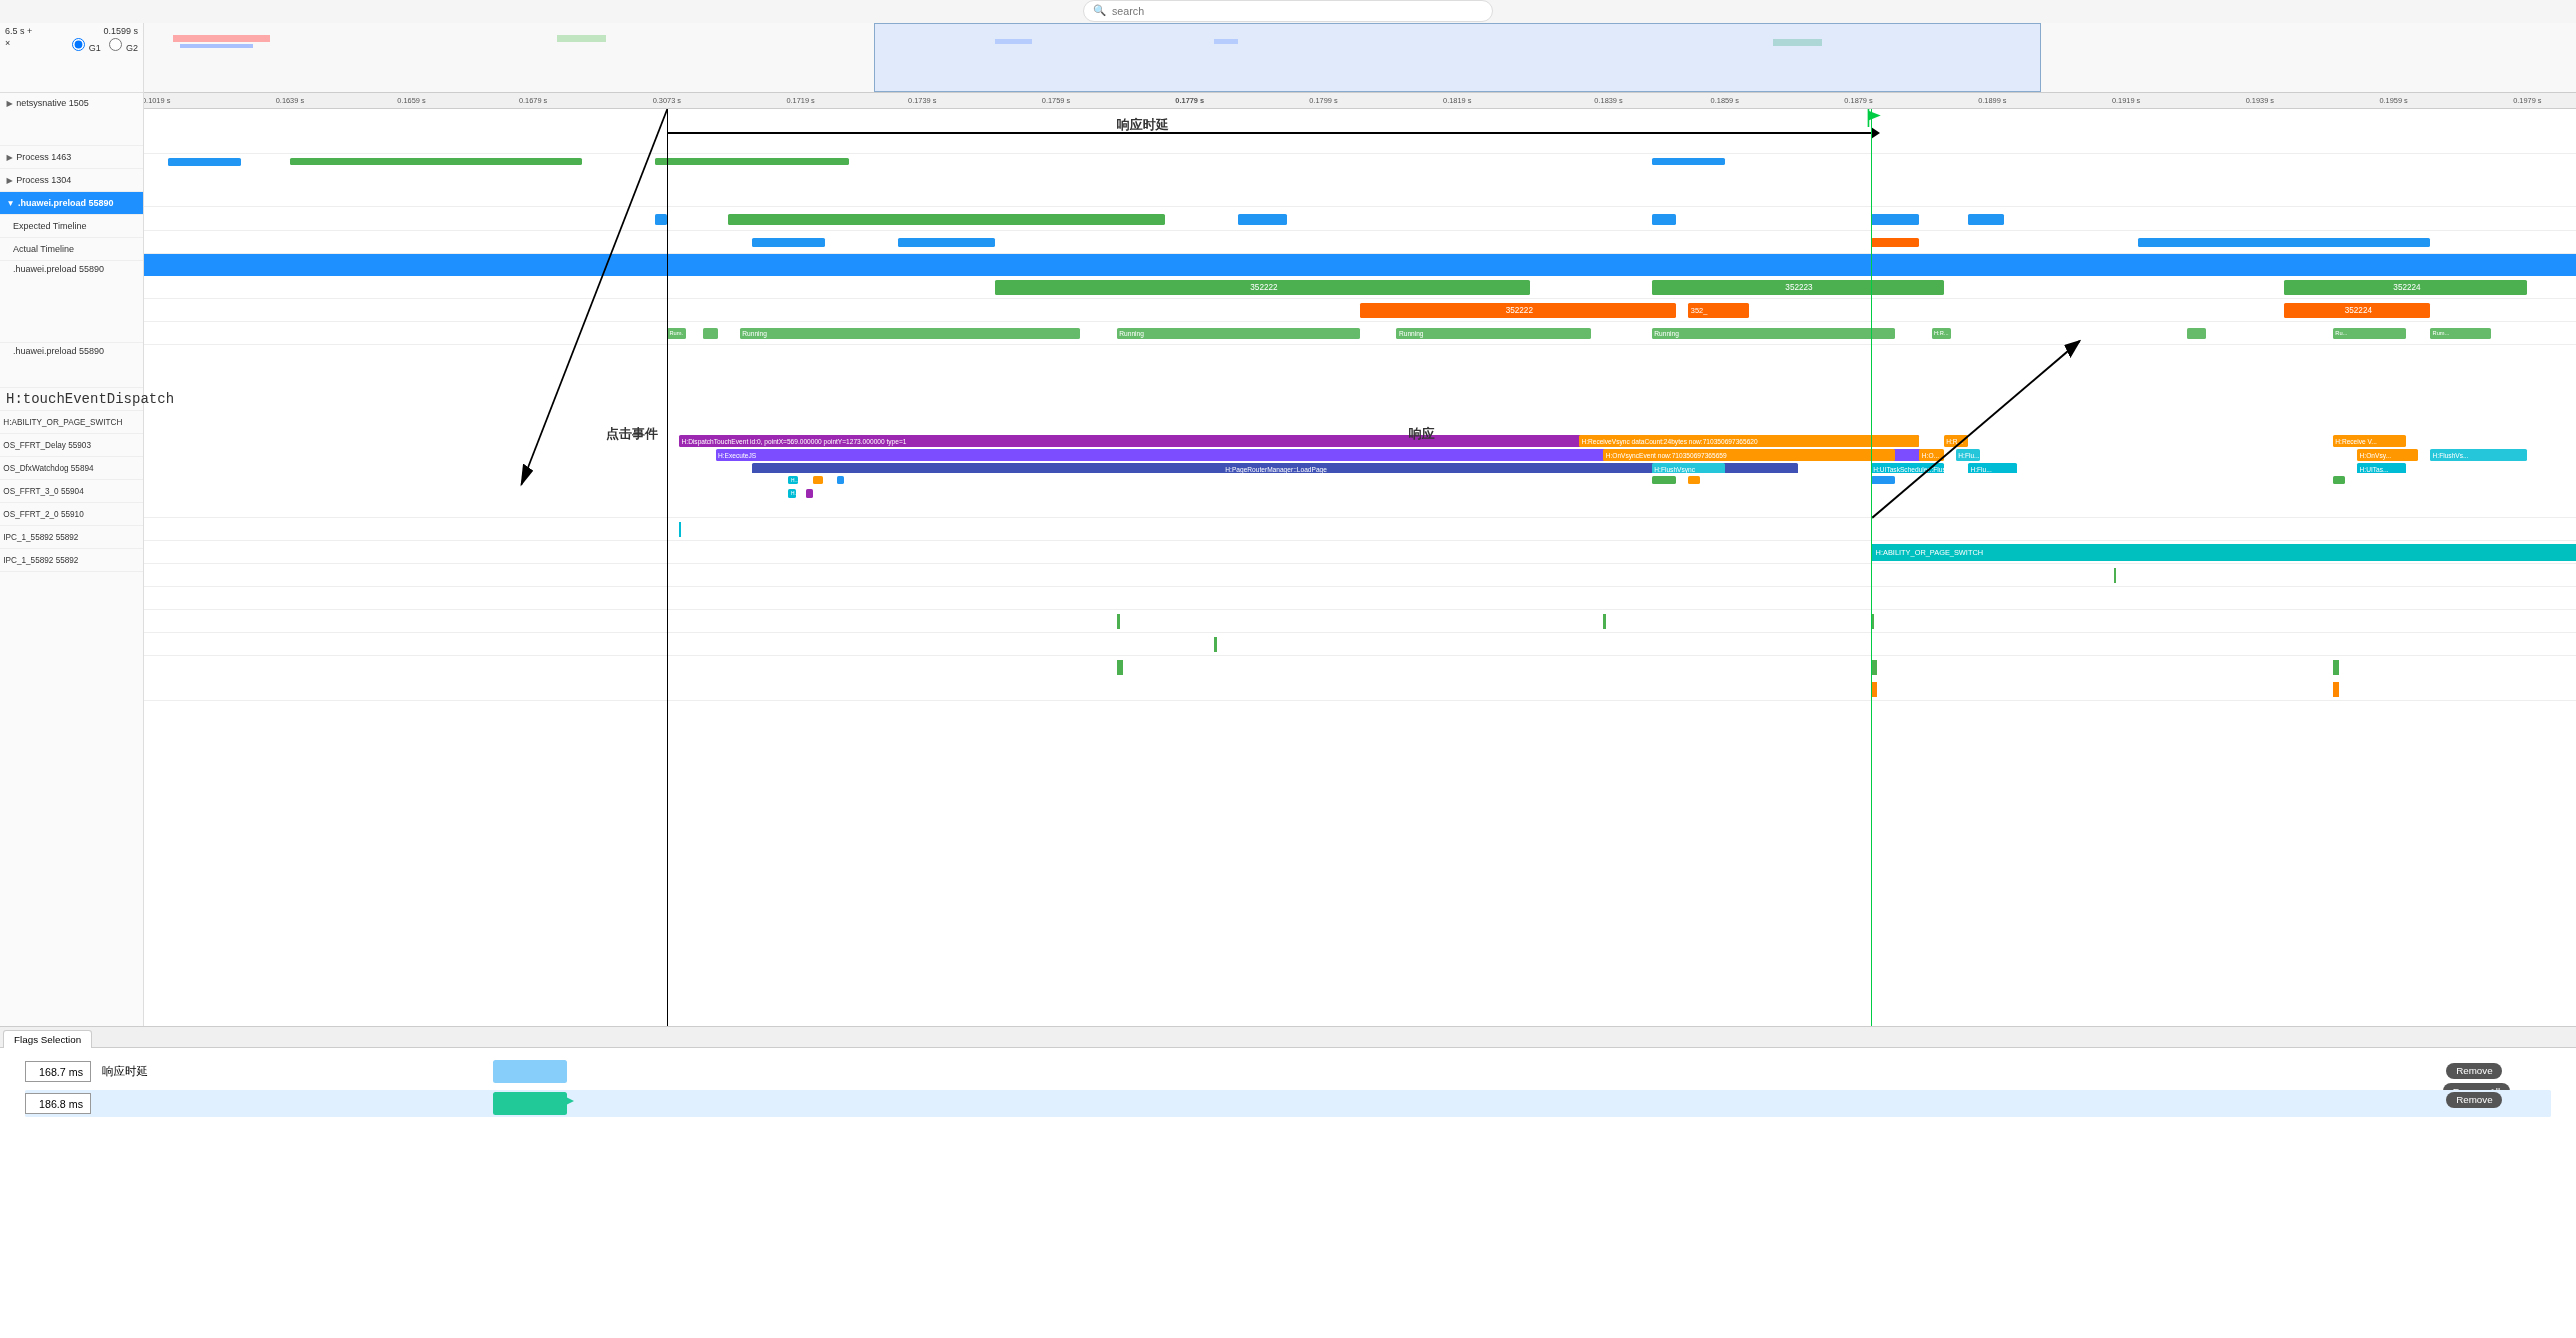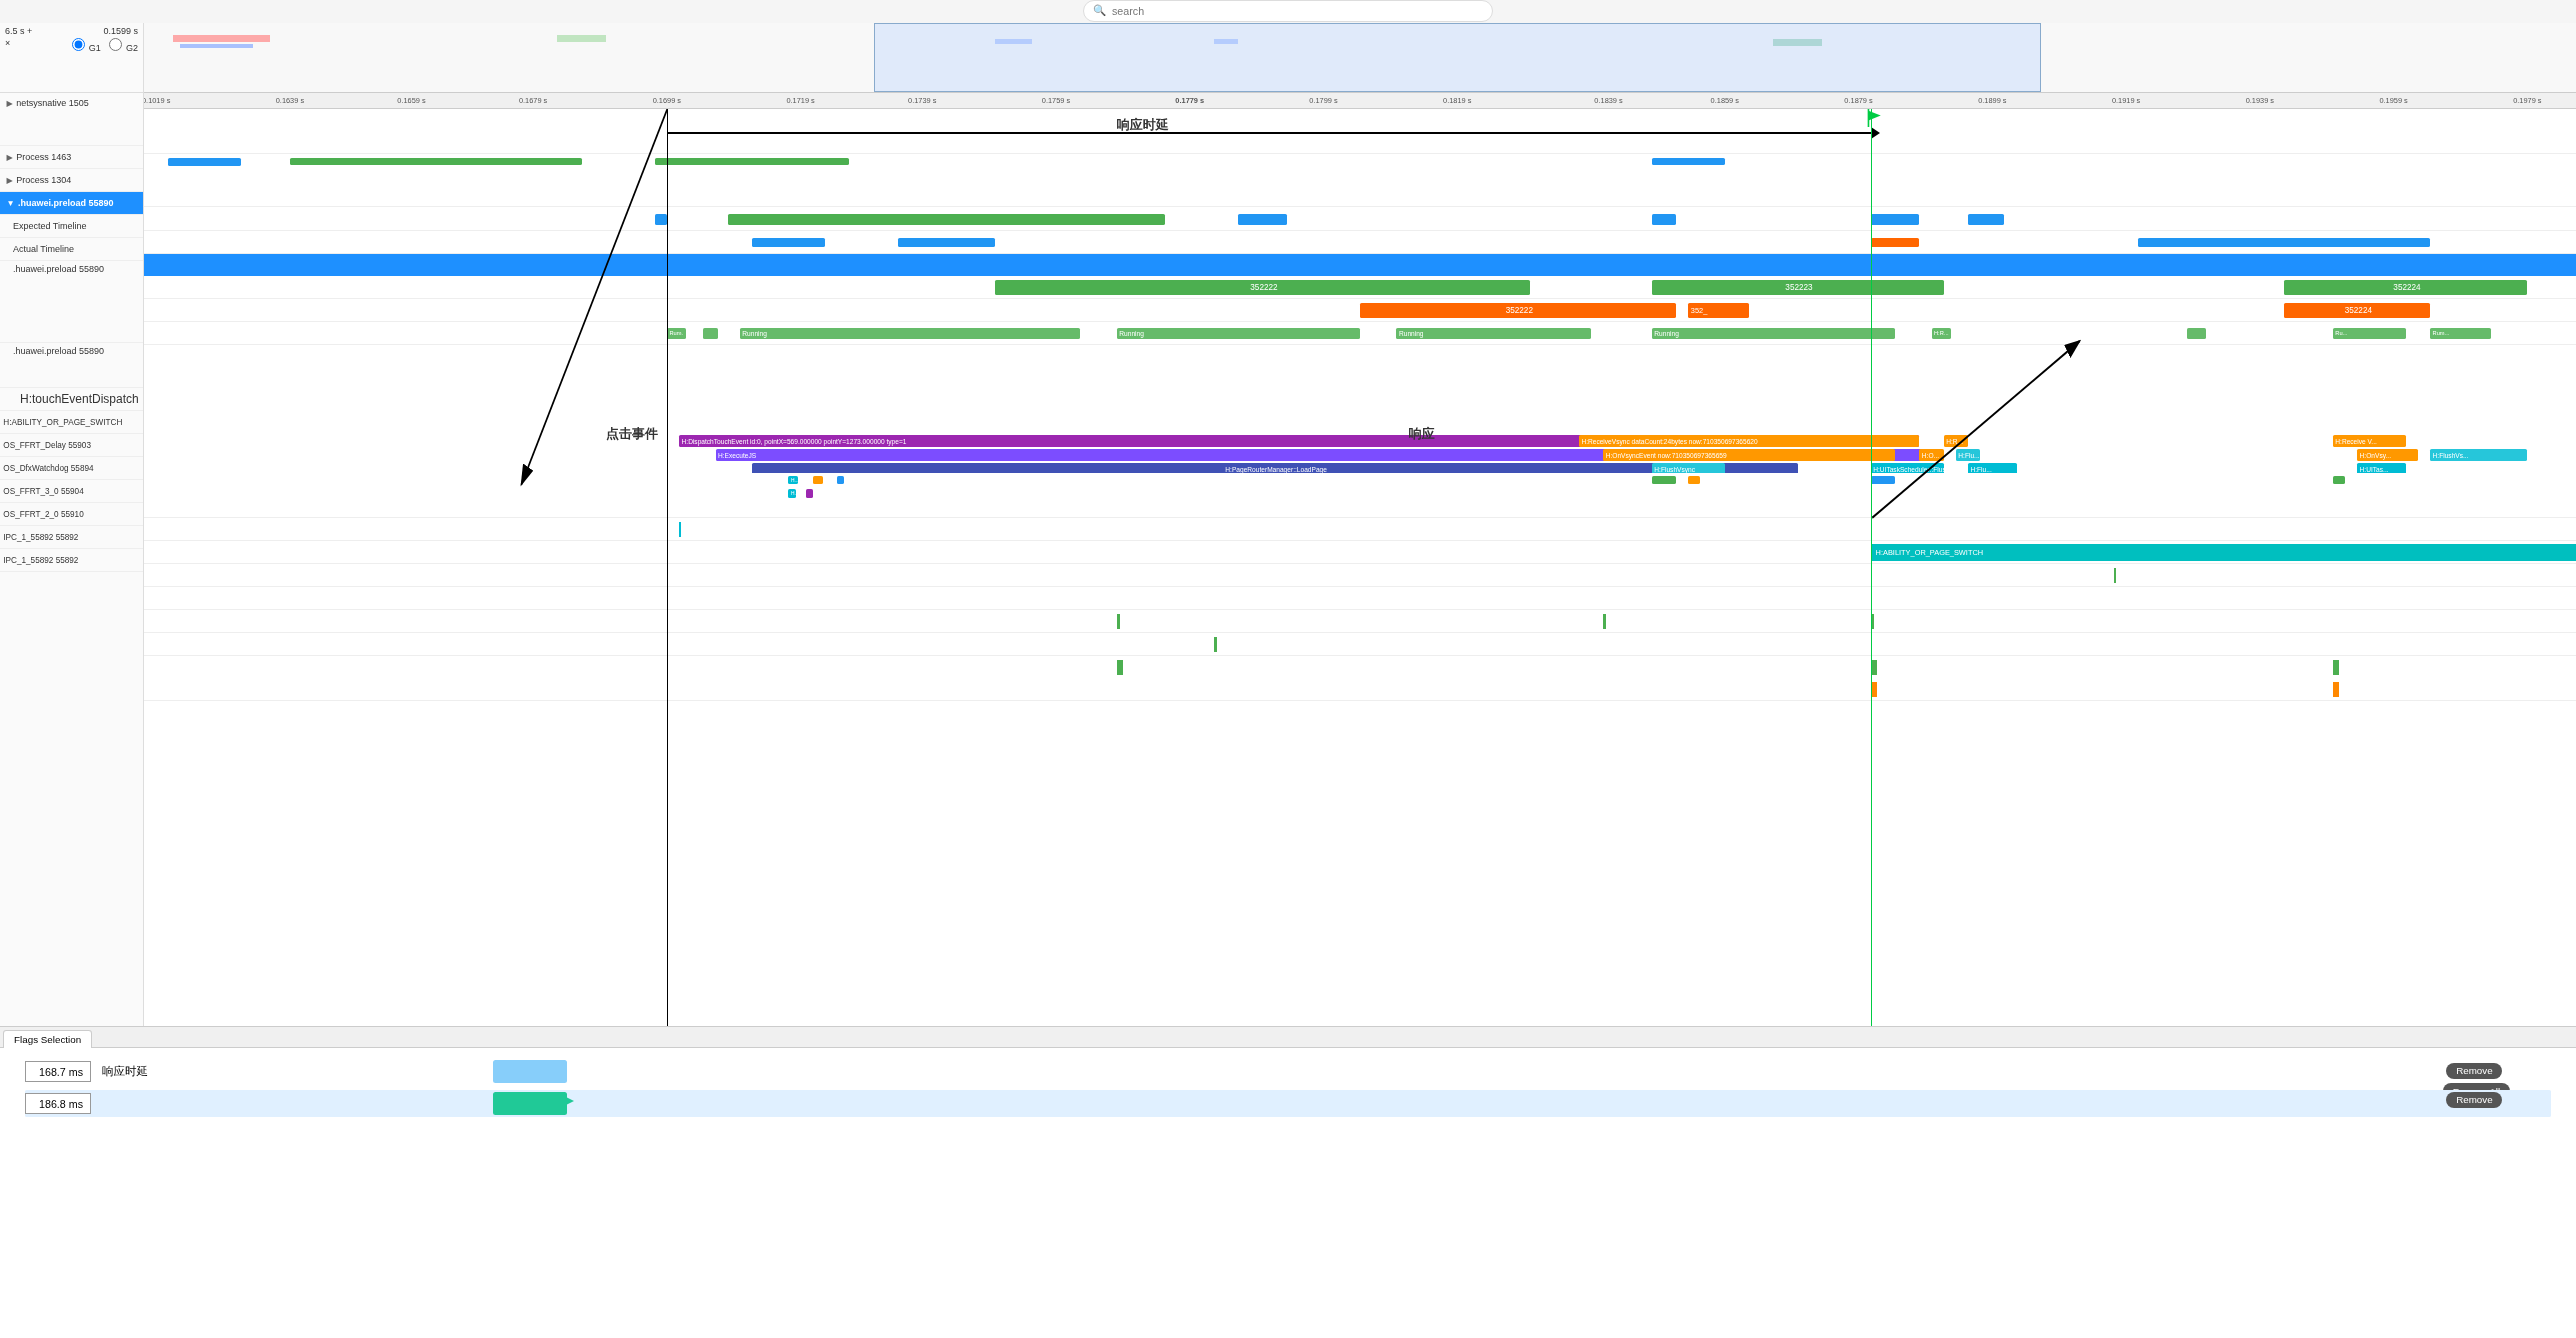--- a/index.html
+++ b/index.html
@@ -301,21 +301,21 @@
     </div>
     <div class="proc-row" style="height:23px; padding-left:13px;">
       <span>Actual Timeline</span>
     </div>
     <div class="proc-row" style="height:82px; align-items:flex-start; padding-top:3.3px; padding-left:13px;">
       <span>.huawei.preload 55890</span>
     </div>
     <div class="proc-row" style="height:45px; align-items:flex-start; padding-top:3.3px; padding-left:13px;">
       <span>.huawei.preload 55890</span>
     </div>
-    <div class="proc-row" style="height:23px; padding-left:20px; font-size:12px;">
+    <div class="proc-row" style="height:23px; padding-left:6px; font-size:14px;font-family:Liberation Mono, monospace;">
       <span>H:touchEventDispatch</span>
     </div>
     <div class="proc-row" style="height:23px; padding-left:3.3px; font-size:8.2px;">
       <span>H:ABILITY_OR_PAGE_SWITCH</span>
     </div>
     <div class="proc-row" style="height:23px; padding-left:3.3px; font-size:8.2px;">
       <span>OS_FFRT_Delay 55903</span>
     </div>
     <div class="proc-row" style="height:23px; padding-left:3.3px; font-size:8.2px;">
       <span>OS_DfxWatchdog 55894</span>
@@ -346,21 +346,21 @@
       <div style="position:absolute; top:16.4px; left:67%; width:2%; height:6.6px; background:#88ccaa; opacity:0.7;"></div>
 
       <div style="position:absolute; top:0; left:30%; width:48%; height:100%; background:rgba(180,210,255,0.35); border:0.8px solid #88aacc;"></div>
     </div>
 
     <div class="ruler-row" style="height:16.4px; background:#f0f0f0; border-bottom:0.8px solid #ccc; position:relative;">
       <span class="ruler-label" style="left:0.5%;">0.1019 s</span>
       <span class="ruler-label" style="left:6%;">0.1639 s</span>
       <span class="ruler-label" style="left:11%;">0.1659 s</span>
       <span class="ruler-label" style="left:16%;">0.1679 s</span>
-      <span class="ruler-label" style="left:21.5%;">0.1699 s</span>
+      <span class="ruler-label" style="left:21.5%;">0.3073 s</span>
       <span class="ruler-label" style="left:27%;">0.1719 s</span>
       <span class="ruler-label" style="left:32%;">0.1739 s</span>
       <span class="ruler-label" style="left:37.5%;">0.1759 s</span>
       <span class="ruler-label" style="left:43%;font-weight:bold;">0.1779 s</span>
       <span class="ruler-label" style="left:48.5%;">0.1799 s</span>
       <span class="ruler-label" style="left:54%;">0.1819 s</span>
       <span class="ruler-label" style="left:59.5%;padding-left:35px;">0.1839 s</span>
       <span class="ruler-label" style="left:65%;">0.1859 s</span>
       <span class="ruler-label" style="left:70.5%;">0.1879 s</span>
       <span class="ruler-label" style="left:76%;">0.1899 s</span>

